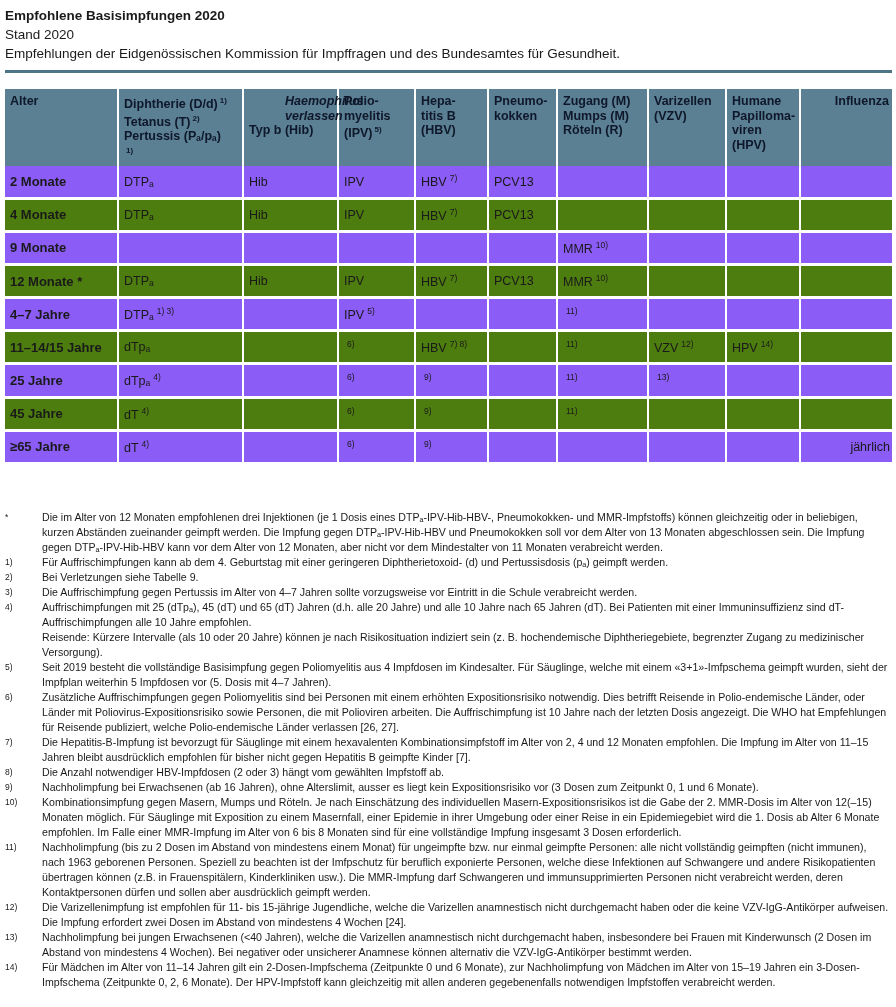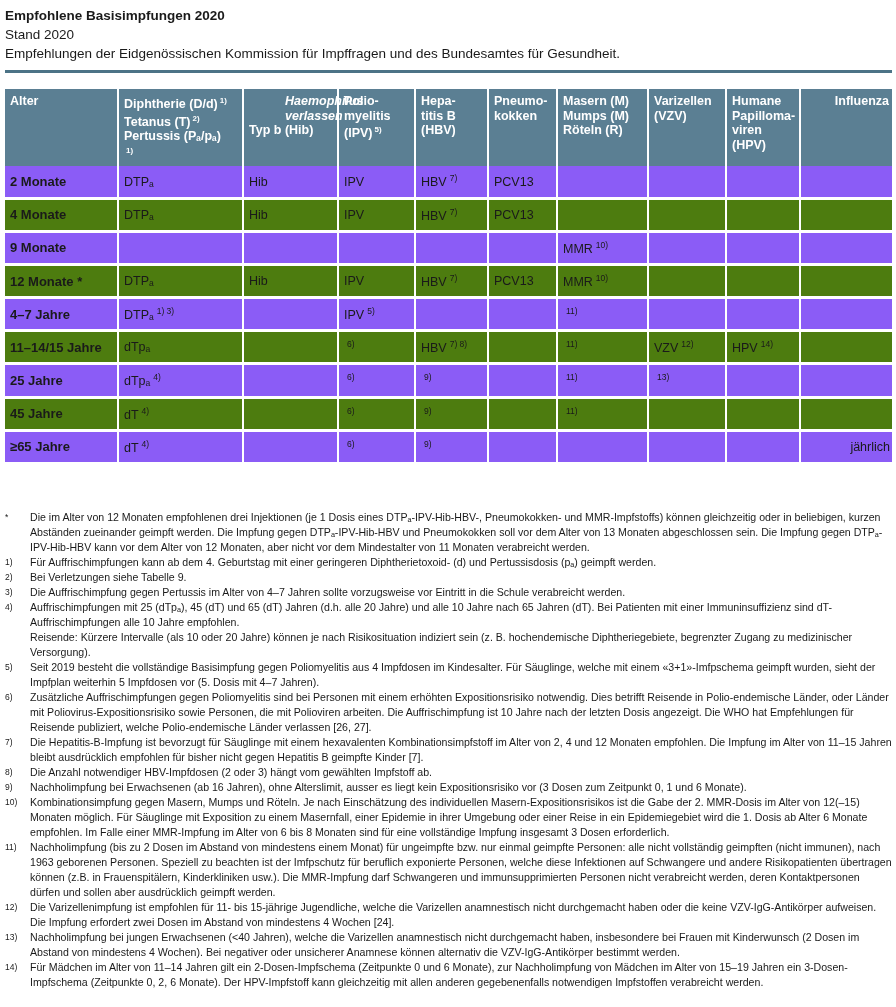--- a/index.html
+++ b/index.html
@@ -11,37 +11,37 @@
   .intro .bold{font-weight:bold;}
   .rule{height:3px;background:#4c7386;margin-top:7px;}
 
   
   table{border-collapse:collapse;table-layout:fixed;width:887px;margin-top:16px;}
   col.w0{width:113px}col.w1{width:125px}col.w2{width:95px}col.w3{width:77px}
   col.w4{width:73px}col.w5{width:69px}col.w6{width:91px}col.w7{width:78px}
   col.w8{width:74px}col.w9{width:92px}
   th,td{border-right:2px solid #fff;padding:0;vertical-align:top;text-align:left;}
   th:last-child,td:last-child{border-right:none;text-align:right;}
-  thead th{background:#5b7f93;color:#ffffff;font-size:12.5px;font-weight:bold;
+  thead th{background:#5b7f93;color:#0f172a;font-size:12.5px;font-weight:bold;
            line-height:14.5px;padding:5px 3px 5px 5px;height:75px;box-sizing:border-box;}
   thead th .it{font-style:italic;margin-left:36px;}
   thead sup{font-size:8px;font-weight:bold;margin-left:2px;}
   tbody tr{border-top:3px solid #fff;}
   tbody tr:first-child{border-top:none;}
   tbody tr.light td,tbody tr.light th{background:#8b5cf6;}
   tbody tr.dark td,tbody tr.dark th{background:#4d7c0f;}
   tbody th{font-size:13px;font-weight:bold;padding:7px 3px 7px 5px;height:28px;box-sizing:border-box;vertical-align:middle;}
   tbody td{font-size:12.5px;padding:7px 2px 7px 5px;height:28px;box-sizing:border-box;vertical-align:middle;}
   tbody sup{font-size:8.5px;margin-left:3px;white-space:nowrap;}
 
   
   .footnotes{margin-top:48px;}
   .fn{display:flex;align-items:flex-start;}
   .fn-marker{flex:0 0 25px;font-size:8.5px;padding-top:2px;box-sizing:border-box;}
-  .fn-body{flex:1;font-size:10.6px;line-height:15px;}
+  .fn-body{flex:1;font-size:10.6px;line-height:15px;margin-left:12px;}
   .fn-body p{margin:0;}
 </style>
 </head>
 <body>
 
 <div class="page">
 
   <div class="intro">
     <div class="bold">Empfohlene Basisimpfungen 2020</div>
     <div>Stand 2020</div>
@@ -87,21 +87,21 @@
           <th>
             <div>Hepa-</div>
             <div>titis B</div>
             <div>(HBV)</div>
           </th>
           <th>
             <div>Pneumo-</div>
             <div>kokken</div>
           </th>
           <th>
-            <div>Masern (M)</div>
+            <div>Zugang (M)</div>
             <div>Mumps (M)</div>
             <div>Röteln (R)</div>
           </th>
           <th>
             <div>Varizellen</div>
             <div>(VZV)</div>
           </th>
           <th>
             <div>Humane</div>
             <div>Papilloma-</div>

